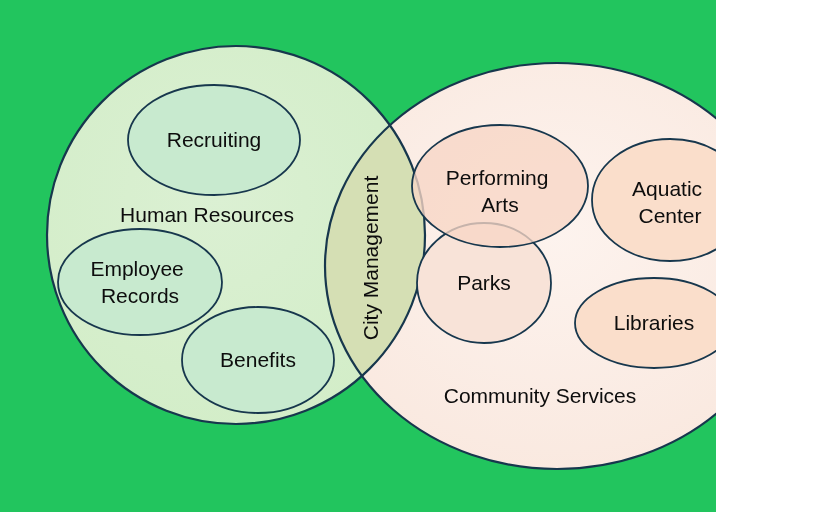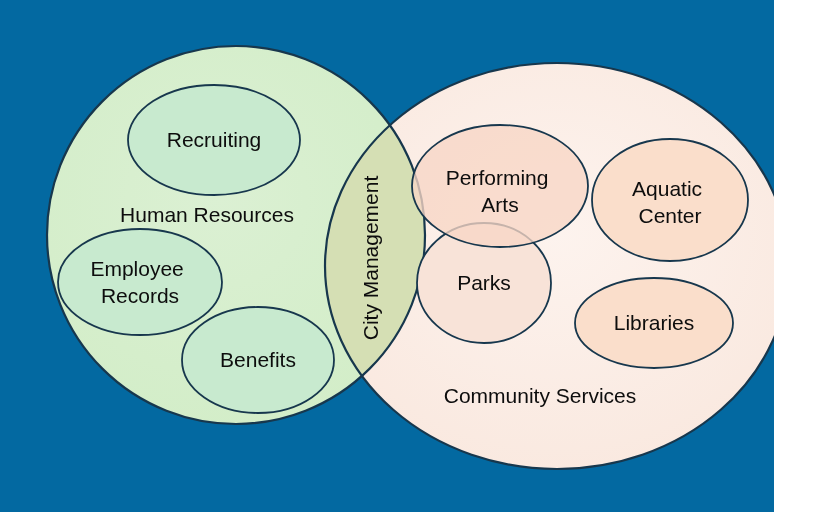--- a/index.html
+++ b/index.html
@@ -2,23 +2,23 @@
 <html><head>
 <meta charset="utf-8">
 <style>
   html, body {
     margin: 0;
     padding: 0;
     background: #ffffff;
   }
   .canvas {
     position: relative;
-    width: 774px;
+    width: 716px;
     height: 512px;
-    background: #0369a1;
+    background: #22c55e;
     overflow: hidden;
   }
   svg {
     display: block;
   }
   .outline {
     stroke: #17374d;
     stroke-width: 2.2;
     fill: none;
   }

